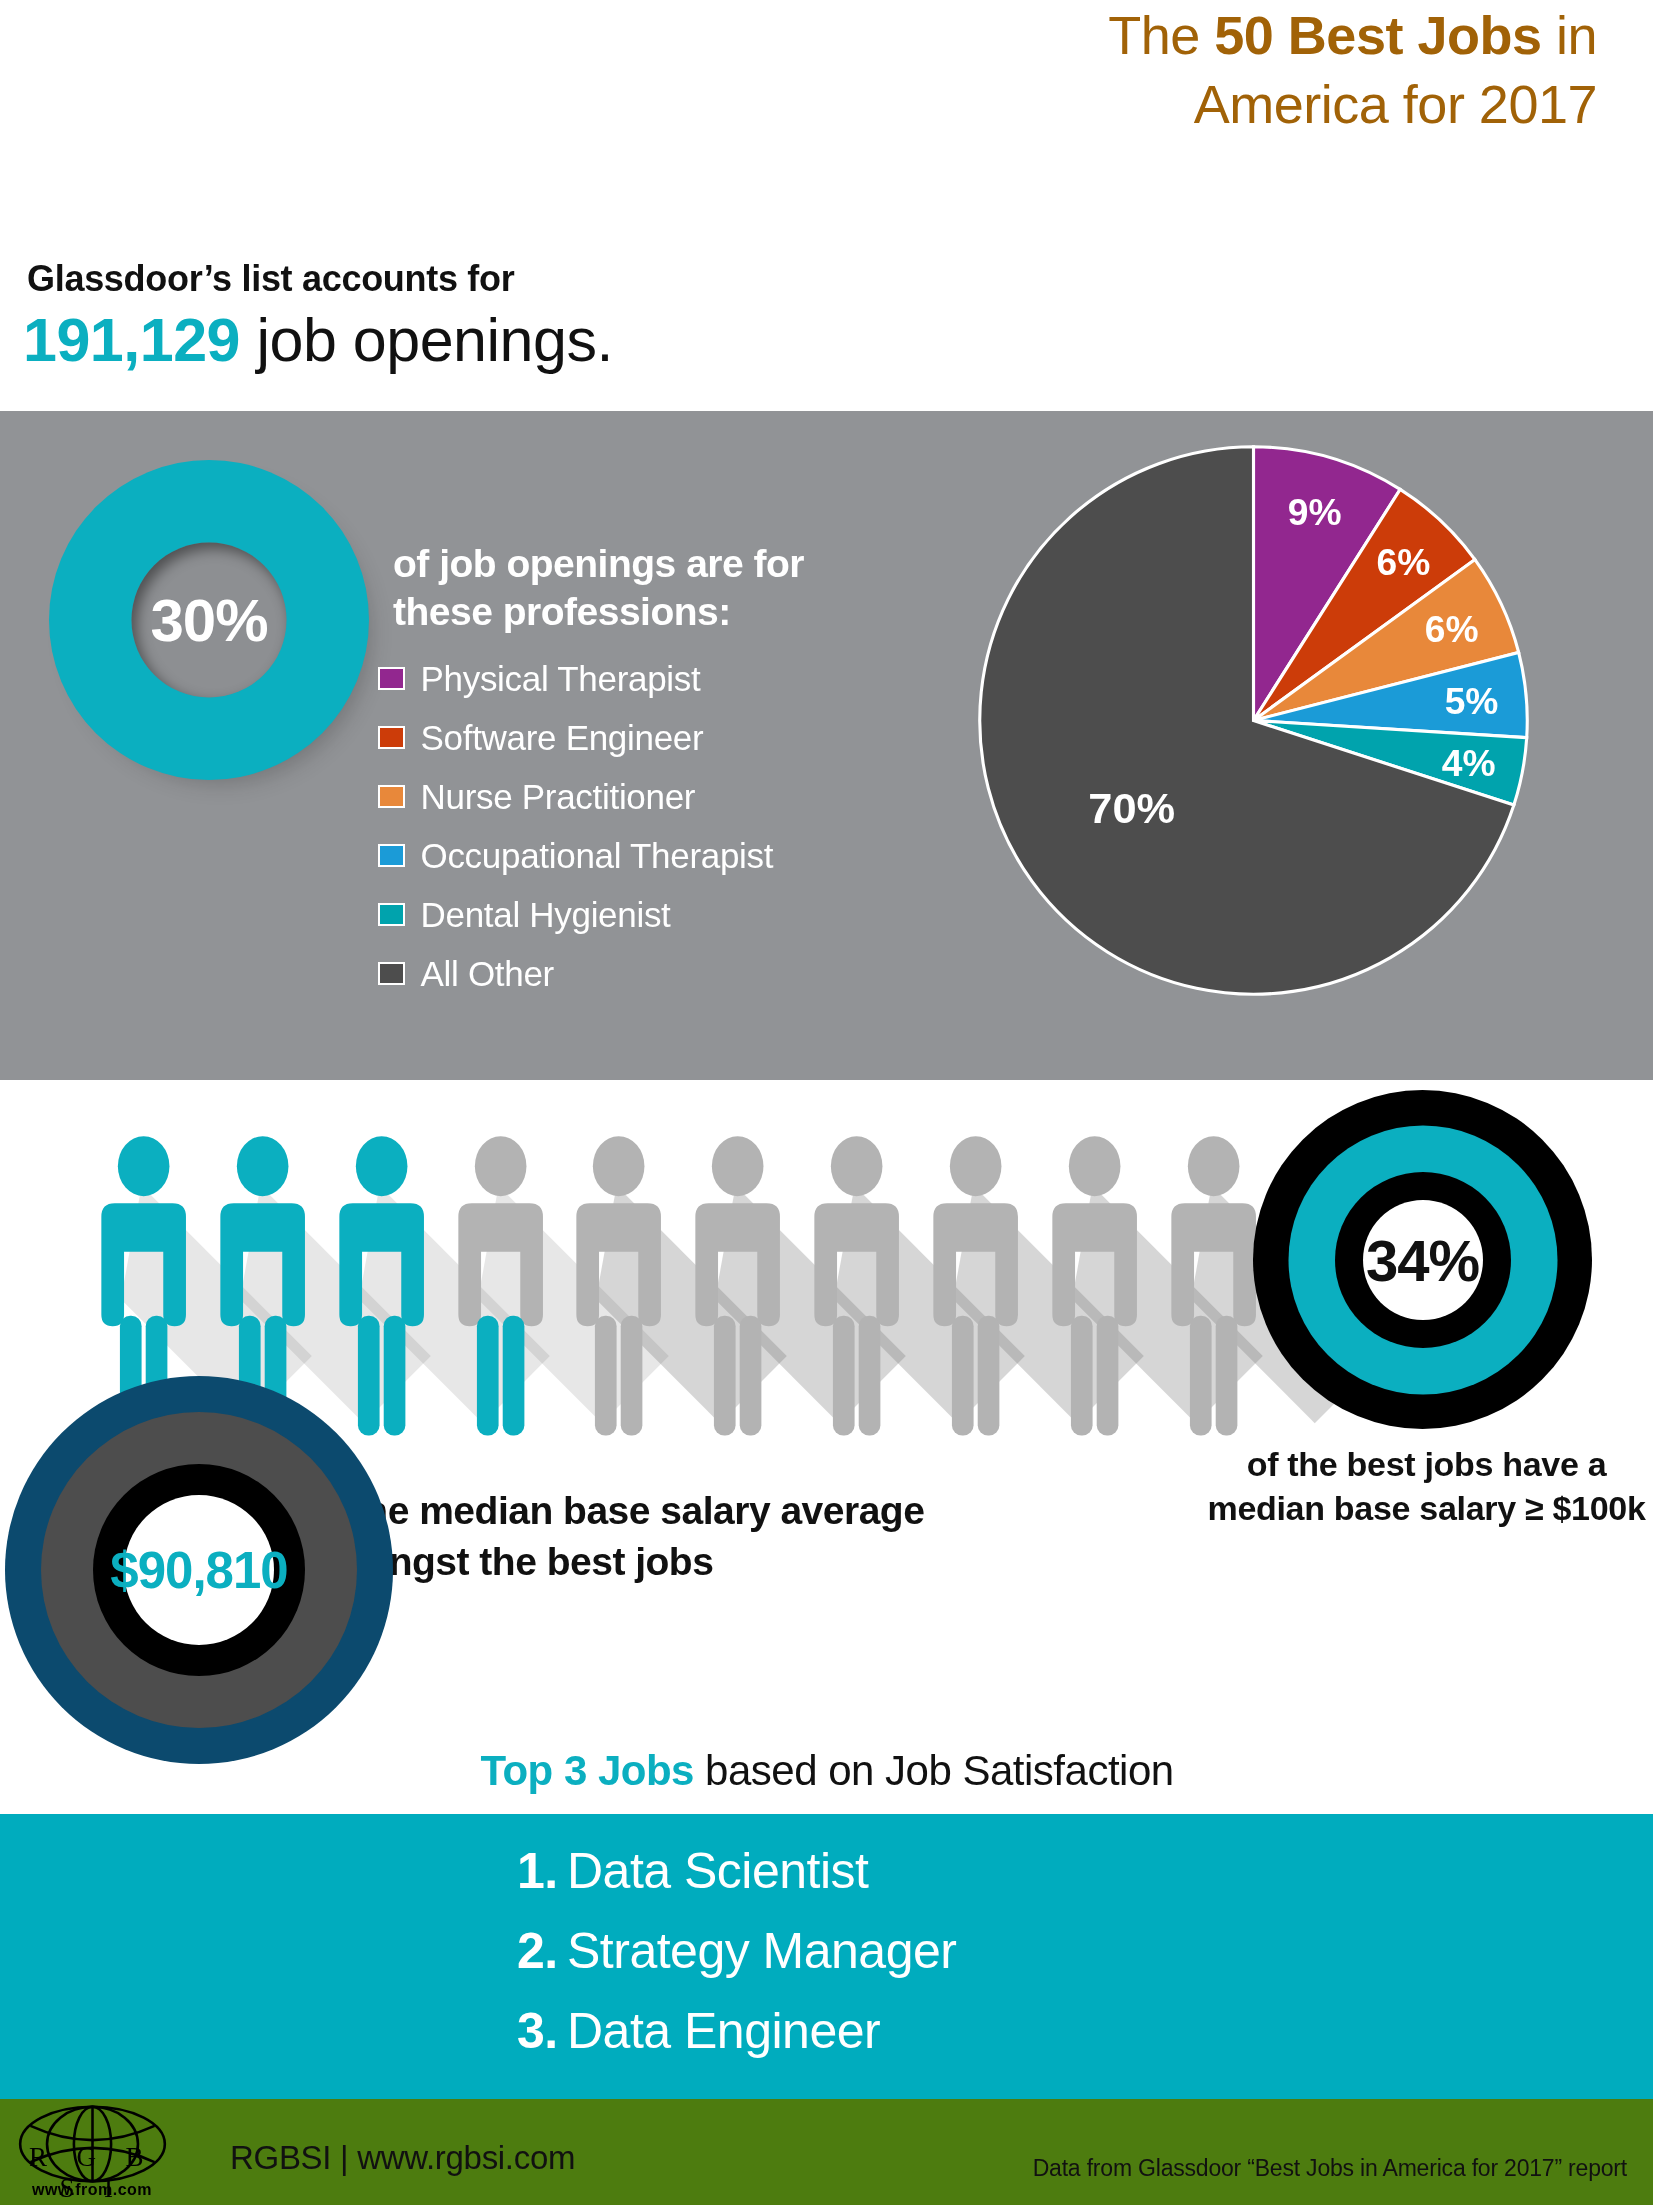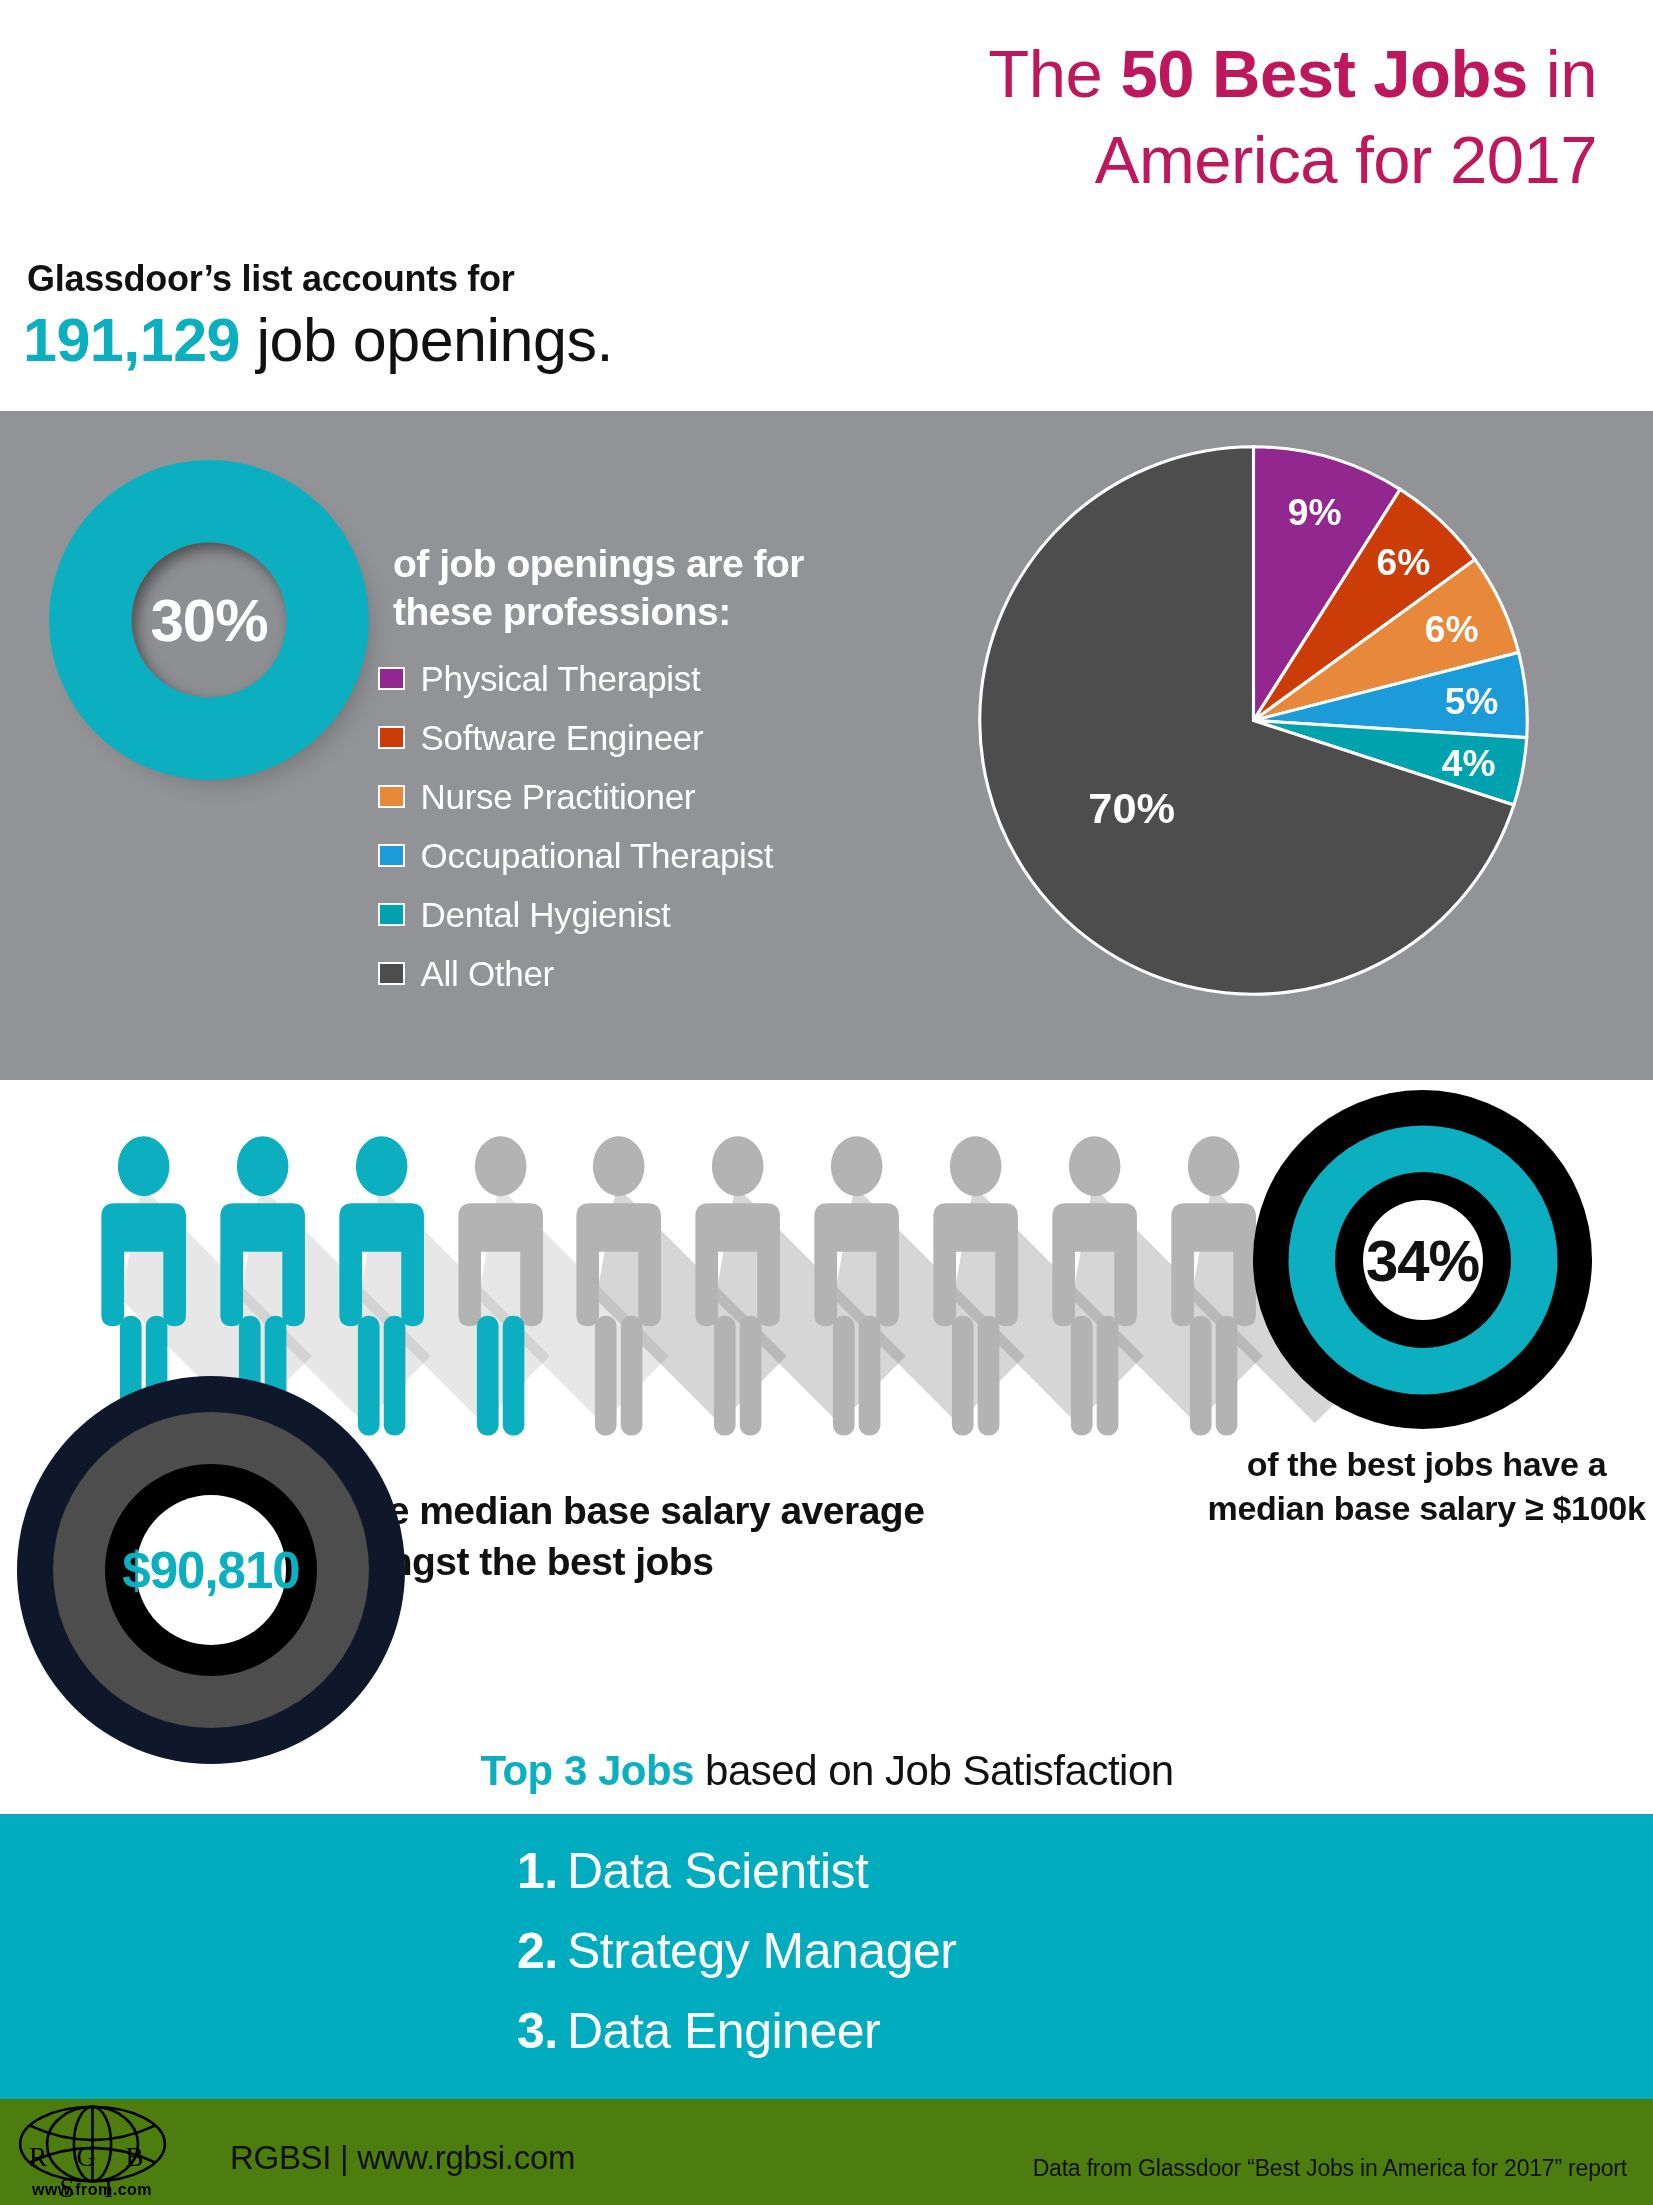--- a/index.html
+++ b/index.html
@@ -4,23 +4,23 @@
 <style>
   html,body{margin:0;padding:0;background:#fff;}
   body{
     width:1654px;height:2205px;position:relative;overflow:hidden;
     font-family:"Liberation Sans", sans-serif;color:#000;
   }
   .stage{position:absolute;left:0;top:0;width:1654px;height:2205px;}
 
   
   .title{
-    position:absolute;right:57px;top:31px;width:1085px;
-    text-align:right;font-size:67px;line-height:1.28;
-    font-weight:300;letter-spacing:-0.5px;color:#be185d;
+    position:absolute;right:57px;top:1px;width:1085px;
+    text-align:right;font-size:54px;line-height:1.28;
+    font-weight:300;letter-spacing:-0.5px;color:#a16207;
   }
   .title b{font-weight:800;}
   .sub1{
     position:absolute;left:27px;top:258px;font-size:36px;font-weight:700;color:#111;
     letter-spacing:-0.3px;
   }
   .sub2{
     position:absolute;left:23px;top:305px;font-size:61px;font-weight:400;color:#111;
     letter-spacing:-0.5px;white-space:nowrap;
   }
@@ -70,22 +70,22 @@
   .pie-svg{display:block;}
   .pie-label{font-family:"Liberation Sans", sans-serif;font-weight:800;fill:#fff;}
 
   
   .people{position:absolute;left:90px;top:1134px;width:1240px;height:320px;}
   .person{position:absolute;top:0;width:111px;height:310px;}
   .ico{position:absolute;left:0;top:0;}
 
   
   .salary-donut{
-    position:absolute;left:17px;top:1376px;width:388px;height:388px;border-radius:50%;
-    background:#0f172a;
+    position:absolute;left:5px;top:1376px;width:388px;height:388px;border-radius:50%;
+    background:#0c4a6e;
   }
   .salary-donut .ring2{
     position:absolute;left:50%;top:50%;transform:translate(-50%,-50%);
     width:316px;height:316px;border-radius:50%;background:#4d4d4d;
   }
   .salary-donut .ring3{
     position:absolute;left:50%;top:50%;transform:translate(-50%,-50%);
     width:212px;height:212px;border-radius:50%;background:#000;
   }
   .salary-donut .hole{

